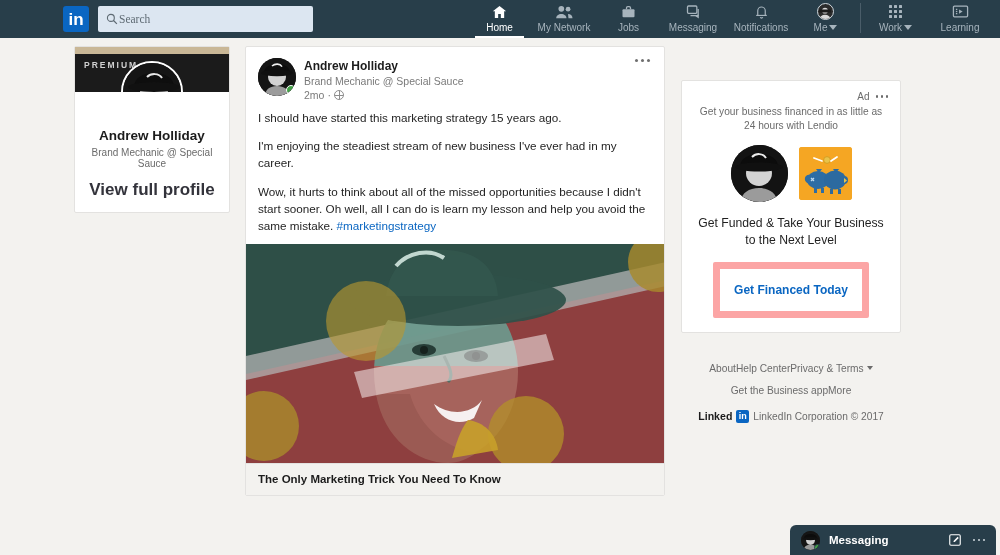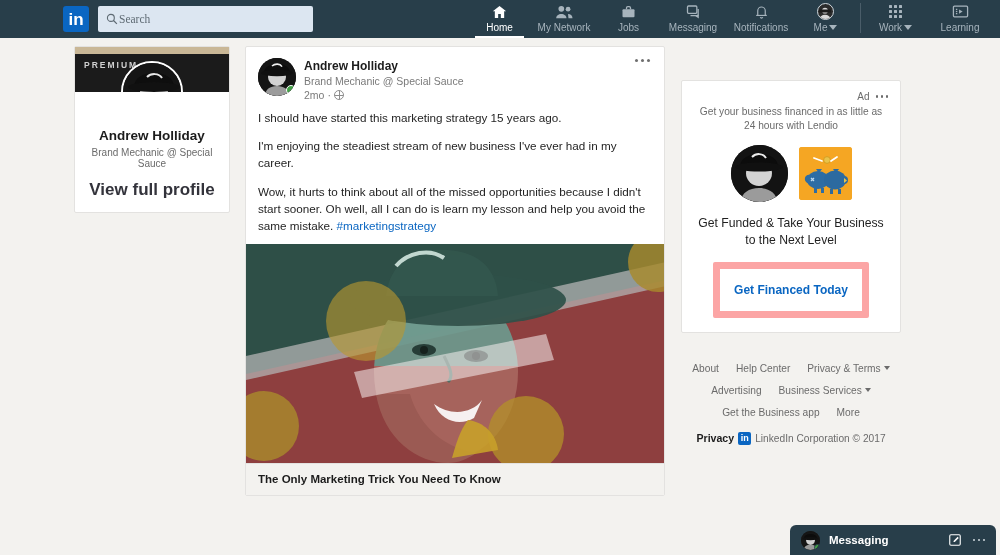--- a/index.html
+++ b/index.html
@@ -181,21 +181,21 @@
     display: block; margin: 13px auto 0; padding: 14px 14px;
     border: 7px solid #fca5a5; border-radius: 2px; background: #fff;
     color: #0a66c2; font-size: 12px; font-weight: bold; cursor: pointer;
     font-family: "Liberation Sans", sans-serif;
   }
 
   
   .footer { margin-top: 30px; text-align: center; }
   .f-row {
     display: flex; justify-content: center; align-items: center;
-    gap: 17px; margin-bottom: 11px; flex-wrap: wrap;
+    margin-bottom: 11px; flex-wrap: wrap;
   }
   .f-link {
     font-size: 10.2px; color: #6b6b6b; cursor: pointer;
     display: inline-flex; align-items: center; gap: 3px; white-space: nowrap;
   }
   .chev { width:0;height:0;border-left:3px solid transparent;
     border-right:3px solid transparent;border-top:4px solid #6b6b6b; }
   .f-copy {
     display: flex; align-items: center; justify-content: center;
     gap: 4px; margin-top: 14px;
@@ -531,32 +531,25 @@
   <div class="footer">
     <div class="f-row">
       <span class="f-link">About</span>
       <span class="f-link">Help Center</span>
       <span class="f-link">
         <span>Privacy &amp; Terms</span>
         <i class="chev"></i>
       </span>
     </div>
     <div class="f-row">
-      <span class="f-link">Advertising</span>
-      <span class="f-link">
-        <span>Business Services</span>
-        <i class="chev"></i>
-      </span>
-    </div>
-    <div class="f-row">
       <span class="f-link">Get the Business app</span>
       <span class="f-link">More</span>
     </div>
     <div class="f-copy">
-      <span class="f-linked">Privacy</span>
+      <span class="f-linked">Linked</span>
       <span class="f-in">in</span>
       <span class="f-corp">LinkedIn Corporation © 2017</span>
     </div>
   </div>
 
 </div>
 
 <div class="msgbar">
   <div class="msg-avatar">
     <svg width="19" height="19" viewBox="0 0 19 19">

